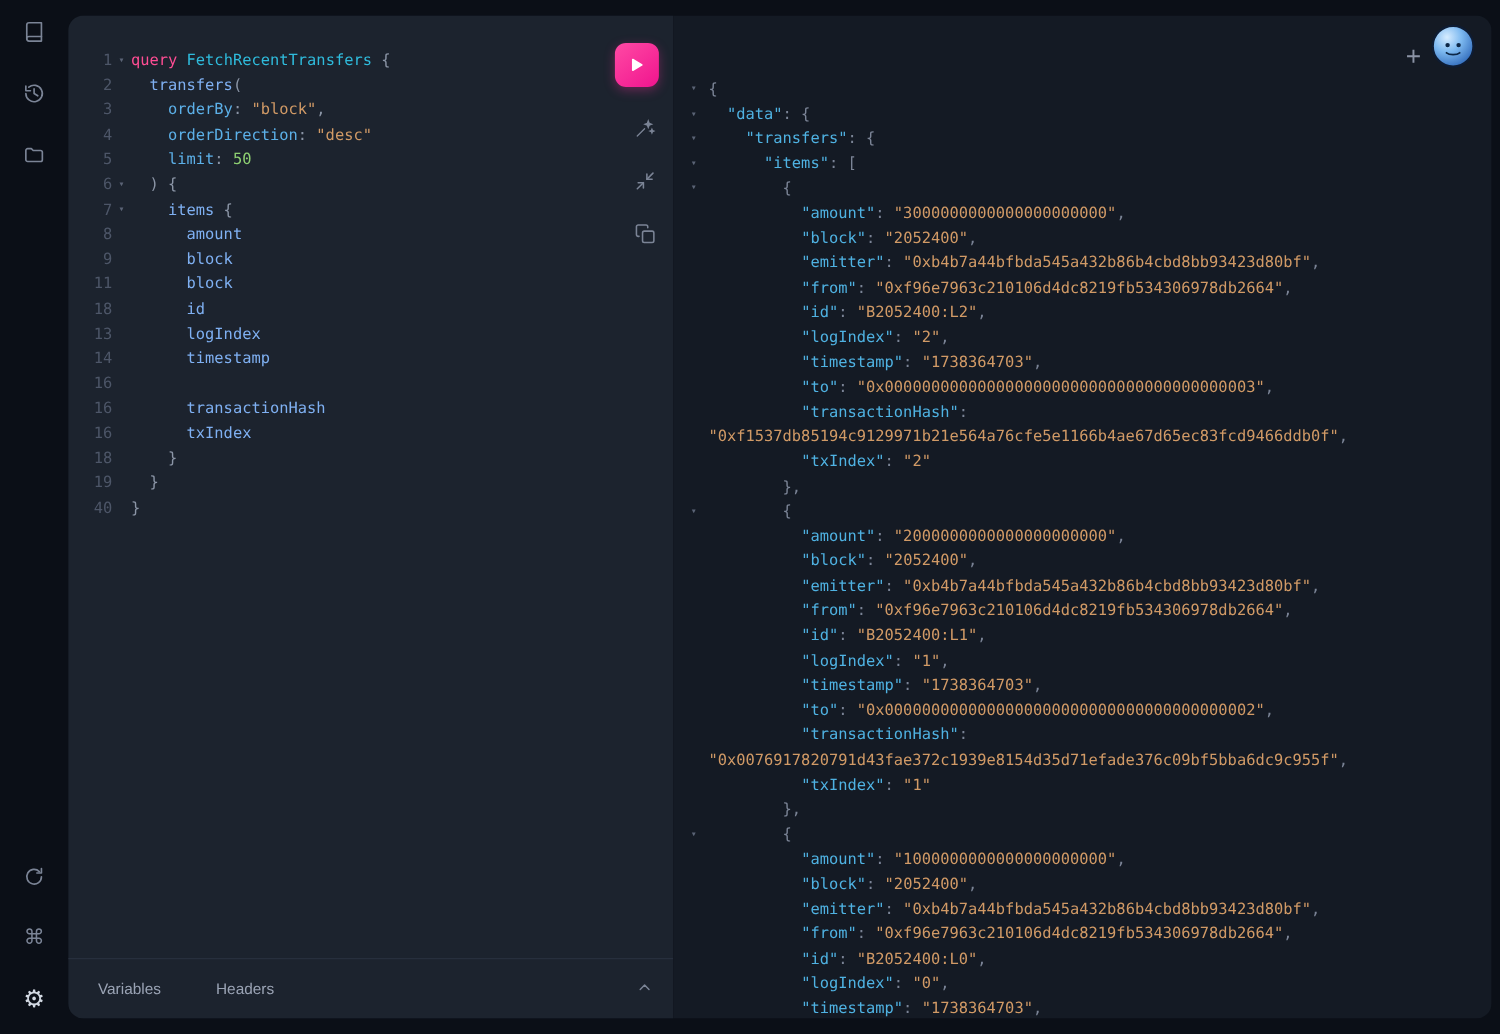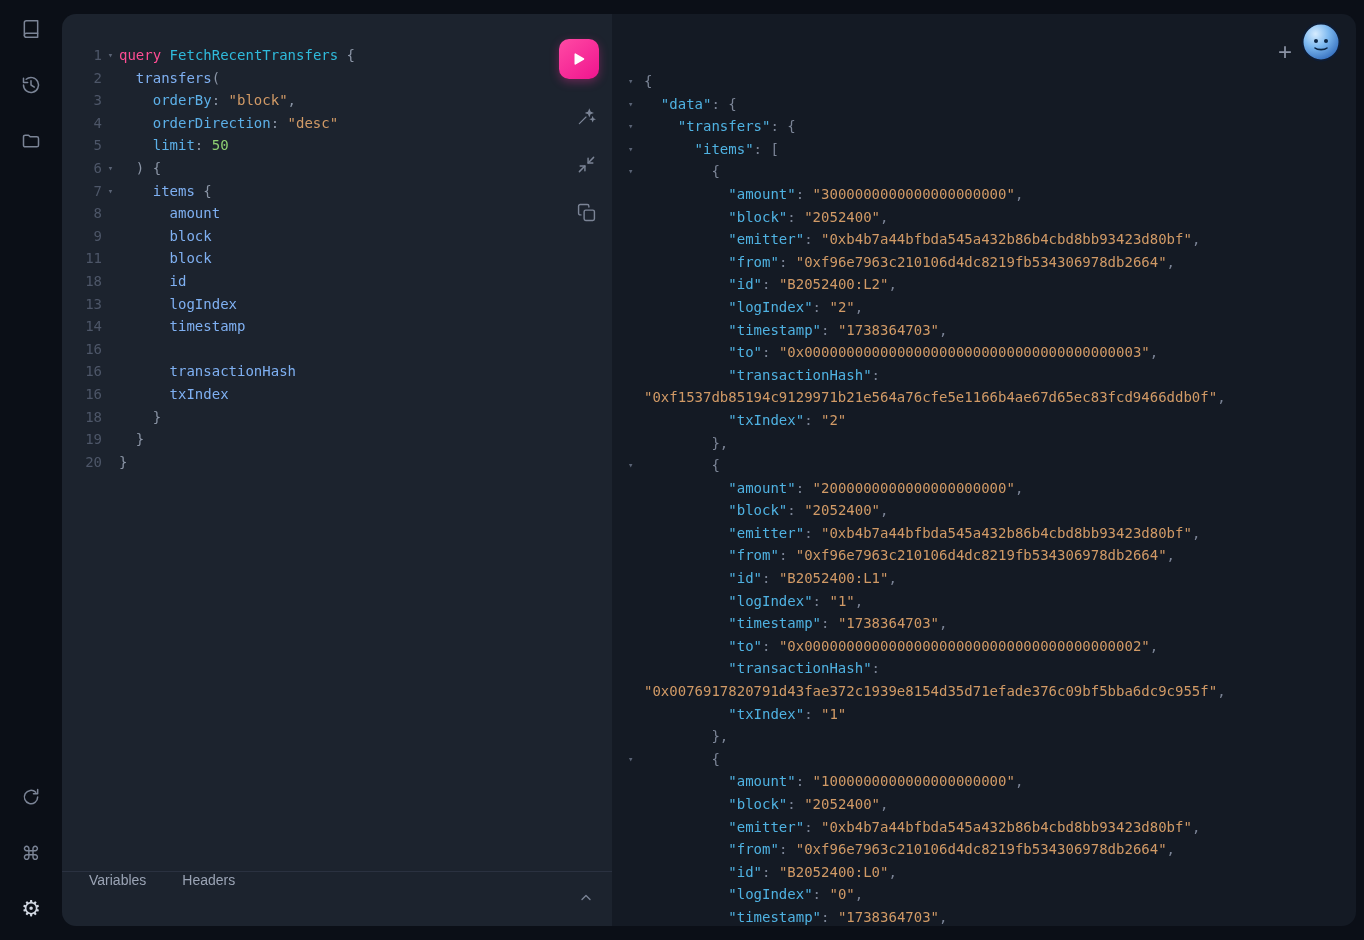--- a/index.html
+++ b/index.html
@@ -40,21 +40,21 @@
 
   .run-btn{position:absolute;top:25px;right:13px;width:40px;height:40px;border-radius:10px;
     border:none;background:linear-gradient(140deg,#ff4aa4 0%,#f0148e 100%);cursor:pointer;
     display:flex;align-items:center;justify-content:center;
     box-shadow:0 3px 10px rgba(245,49,155,.35)}
   .tool-btn{position:absolute;right:13px;width:26px;height:26px;border:none;background:none;
     color:var(--icon);cursor:pointer;display:flex;align-items:center;justify-content:center}
   .tool-prettify{top:90px} .tool-merge{top:137px} .tool-copy{top:185px}
 
   .footer-bar{height:55px;flex:none;border-top:1px solid var(--divider);display:flex;
-    align-items:flex-start;padding:0 27px;gap:36px;position:relative}
+    align-items:center;padding:0 27px;gap:50px;position:relative}
   .ftab{color:var(--ui-text);font-size:14px;cursor:pointer;background:none;border:none;
     font-family:"Liberation Sans",sans-serif}
   .chevron-btn{position:absolute;right:18px;top:50%;transform:translateY(-50%);
     background:none;border:none;color:var(--icon);cursor:pointer}
 
   
   .response-pane{position:relative;flex:1;background:var(--bg-response);
     font-family:"DejaVu Sans Mono",monospace;font-size:14px;overflow:hidden}
   .rcode{padding:56px 0 0 16px}
   .rline{display:flex;height:22.6px;line-height:22.6px;white-space:pre}
@@ -116,21 +116,21 @@
             <div class="eline"><span class="ln">9</span><span class="fold"></span><span class="codeln"><span class="tk-fld">      block</span></span></div>
             <div class="eline"><span class="ln">11</span><span class="fold"></span><span class="codeln"><span class="tk-fld">      block</span></span></div>
             <div class="eline"><span class="ln">18</span><span class="fold"></span><span class="codeln"><span class="tk-fld">      id</span></span></div>
             <div class="eline"><span class="ln">13</span><span class="fold"></span><span class="codeln"><span class="tk-fld">      logIndex</span></span></div>
             <div class="eline"><span class="ln">14</span><span class="fold"></span><span class="codeln"><span class="tk-fld">      timestamp</span></span></div>
             <div class="eline"><span class="ln">16</span><span class="fold"></span></div>
             <div class="eline"><span class="ln">16</span><span class="fold"></span><span class="codeln"><span class="tk-fld">      transactionHash</span></span></div>
             <div class="eline"><span class="ln">16</span><span class="fold"></span><span class="codeln"><span class="tk-fld">      txIndex</span></span></div>
             <div class="eline"><span class="ln">18</span><span class="fold"></span><span class="codeln"><span class="tk-pu">    }</span></span></div>
             <div class="eline"><span class="ln">19</span><span class="fold"></span><span class="codeln"><span class="tk-pu">  }</span></span></div>
-            <div class="eline"><span class="ln">20</span><span class="fold"></span><span class="codeln"><span class="tk-pu">}</span></span></div>
+            <div class="eline"><span class="ln">40</span><span class="fold"></span><span class="codeln"><span class="tk-pu">}</span></span></div>
           </div>
       </div>
 
       <button class="run-btn">
         <span style="display:flex">
           <svg width="18" height="18" viewBox="0 0 24 24" fill="#ffffff" stroke="#ffffff" stroke-width="2" stroke-linejoin="round">
               <path d="M7 5.5v13l11-6.5z"></path>
             </svg>
         </span>
       </button>

